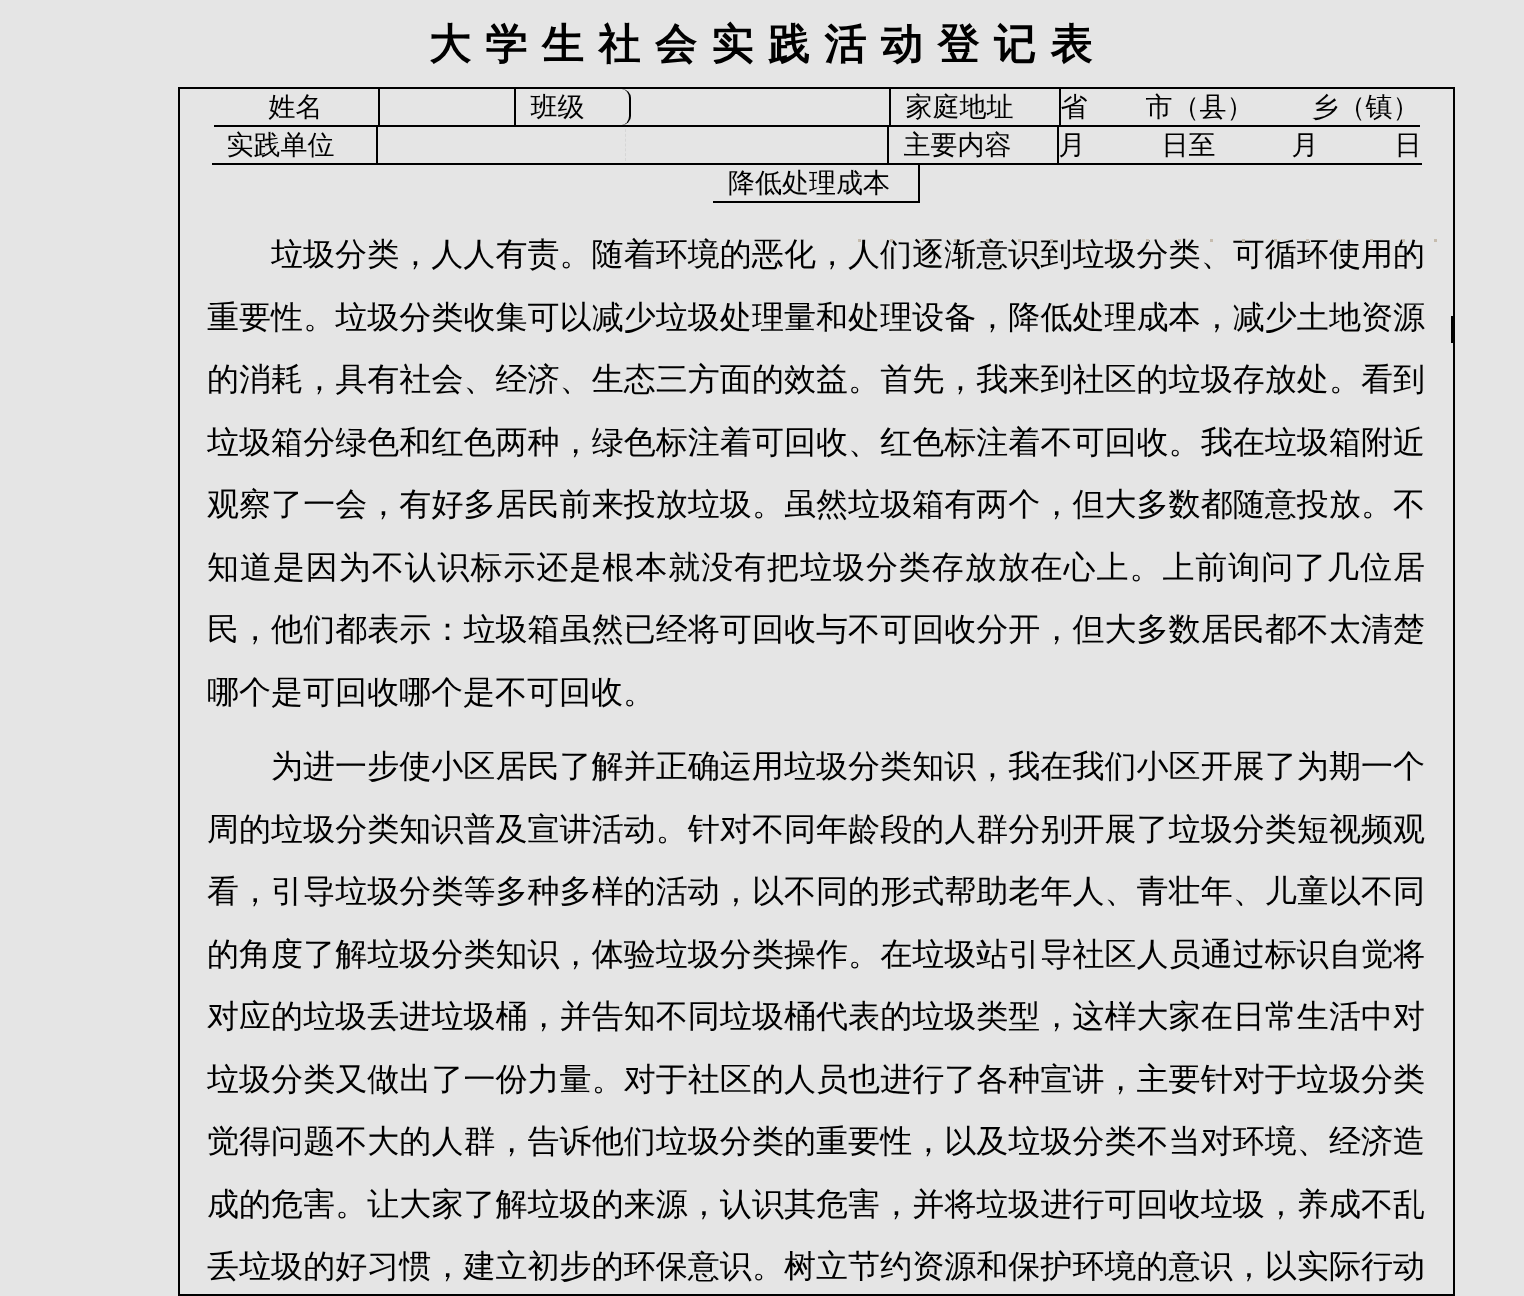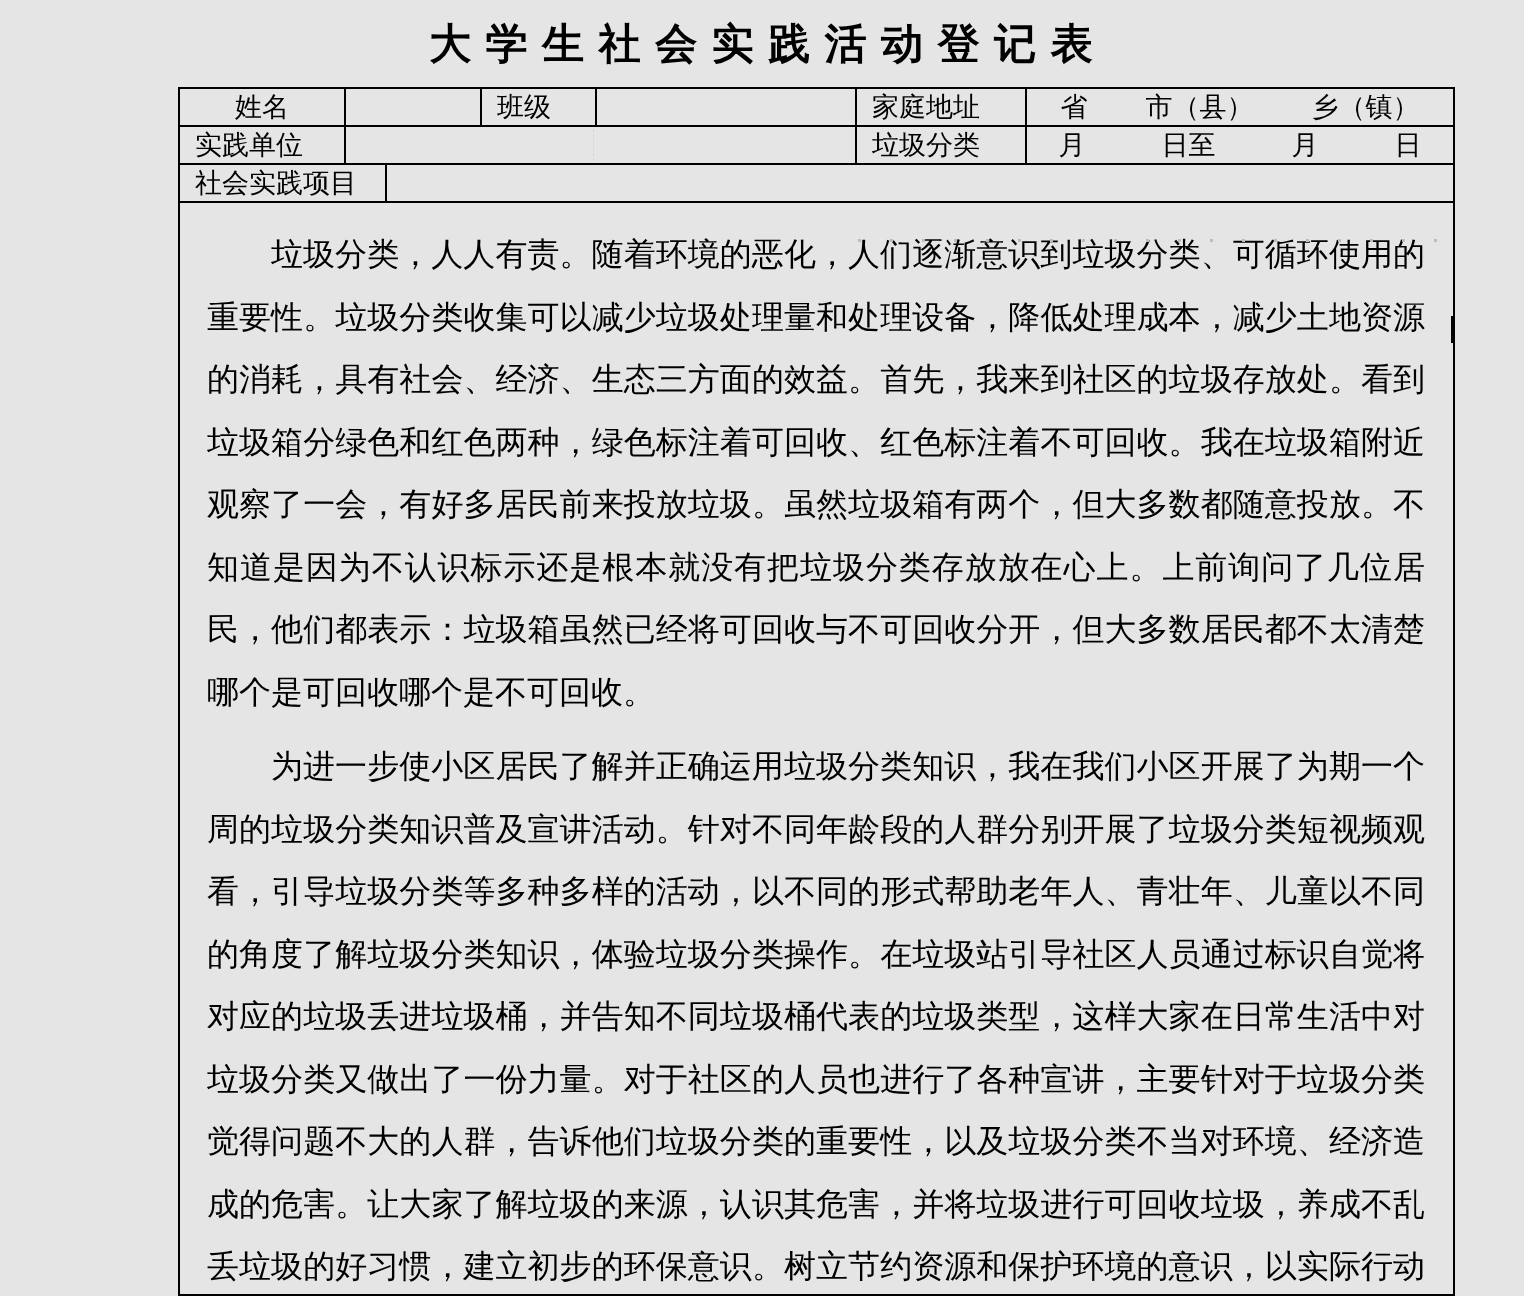--- a/index.html
+++ b/index.html
@@ -26,20 +26,21 @@
   }
   .form {
     position: absolute;
     left: 178px;
     top: 87px;
     width: 1277px;
     height: 1209px;
     border: 2px solid #000;
     display: flex;
     flex-direction: column;
+    align-items: center;
   }
   .row {
     display: flex;
     border-bottom: 2px solid #000;
     position: relative;
   }
   .r1 { height: 76px; }
   .r2 { height: 73px; font-family: Liberation Mono, monospace; }
   .r3 { height: 77px; }
   .cell {
@@ -48,21 +49,21 @@
     align-items: center;
     position: relative;
     overflow: hidden;
   }
   .cell:last-child { border-right: none; }
   .label-text { font-size: 27px; }
   .pad-l { padding-left: 15px; }
   .center { justify-content: center; }
   .w166 { width: 166px; }
   .w136 { width: 136px; }
-  .w115 { width: 115px; }
+  .w115 { width: 115px; border-radius: 9px; }
   .w260 { width: 260px; }
   .w170 { width: 170px; }
   .w511 { width: 511px; }
   .w207 { width: 207px; }
   .grow { flex: 1; }
   .parts { display: flex; justify-content: center; align-items: center; width: 100%; font-size: 27px; }
   .parts-address { gap: 58px; }
   .parts-time { gap: 76px; }
   .dashed-divider {
     position: absolute;
@@ -143,35 +144,35 @@
 
     <div class="row r2">
       <div class="cell w166 pad-l">
         <span class="label-text">实践单位</span>
       </div>
       <div class="cell w511">
         <span class="label-text"></span>
         <div class="dashed-divider"></div>
       </div>
       <div class="cell w170 pad-l">
-        <span class="label-text">垃圾分类</span>
+        <span class="label-text">主要内容</span>
       </div>
       <div class="cell grow">
         <div class="parts parts-time">
           <span>月</span>
           <span>日至</span>
           <span>月</span>
           <span>日</span>
         </div>
       </div>
     </div>
 
     <div class="row r3">
       <div class="cell w207 pad-l">
-        <span class="label-text">社会实践项目</span>
+        <span class="label-text">降低处理成本</span>
       </div>
       <div class="cell grow">
         <span class="label-text"></span>
       </div>
     </div>
 
     <div class="row content-row">
       <div class="content-body">
         <p>垃圾分类，人人有责。随着环境的恶化，人们逐渐意识到垃圾分类、可循环使用的重要性。垃圾分类收集可以减少垃圾处理量和处理设备，降低处理成本，减少土地资源的消耗，具有社会、经济、生态三方面的效益。首先，我来到社区的垃圾存放处。看到垃圾箱分绿色和红色两种，绿色标注着可回收、红色标注着不可回收。我在垃圾箱附近观察了一会，有好多居民前来投放垃圾。虽然垃圾箱有两个，但大多数都随意投放。不知道是因为不认识标示还是根本就没有把垃圾分类存放放在心上。上前询问了几位居民，他们都表示：垃圾箱虽然已经将可回收与不可回收分开，但大多数居民都不太清楚哪个是可回收哪个是不可回收。</p>
         <p>为进一步使小区居民了解并正确运用垃圾分类知识，我在我们小区开展了为期一个周的垃圾分类知识普及宣讲活动。针对不同年龄段的人群分别开展了垃圾分类短视频观看，引导垃圾分类等多种多样的活动，以不同的形式帮助老年人、青壮年、儿童以不同的角度了解垃圾分类知识，体验垃圾分类操作。在垃圾站引导社区人员通过标识自觉将对应的垃圾丢进垃圾桶，并告知不同垃圾桶代表的垃圾类型，这样大家在日常生活中对垃圾分类又做出了一份力量。对于社区的人员也进行了各种宣讲，主要针对于垃圾分类觉得问题不大的人群，告诉他们垃圾分类的重要性，以及垃圾分类不当对环境、经济造成的危害。让大家了解垃圾的来源，认识其危害，并将垃圾进行可回收垃圾，养成不乱丢垃圾的好习惯，建立初步的环保意识。树立节约资源和保护环境的意识，以实际行动做好垃圾分类！</p>

